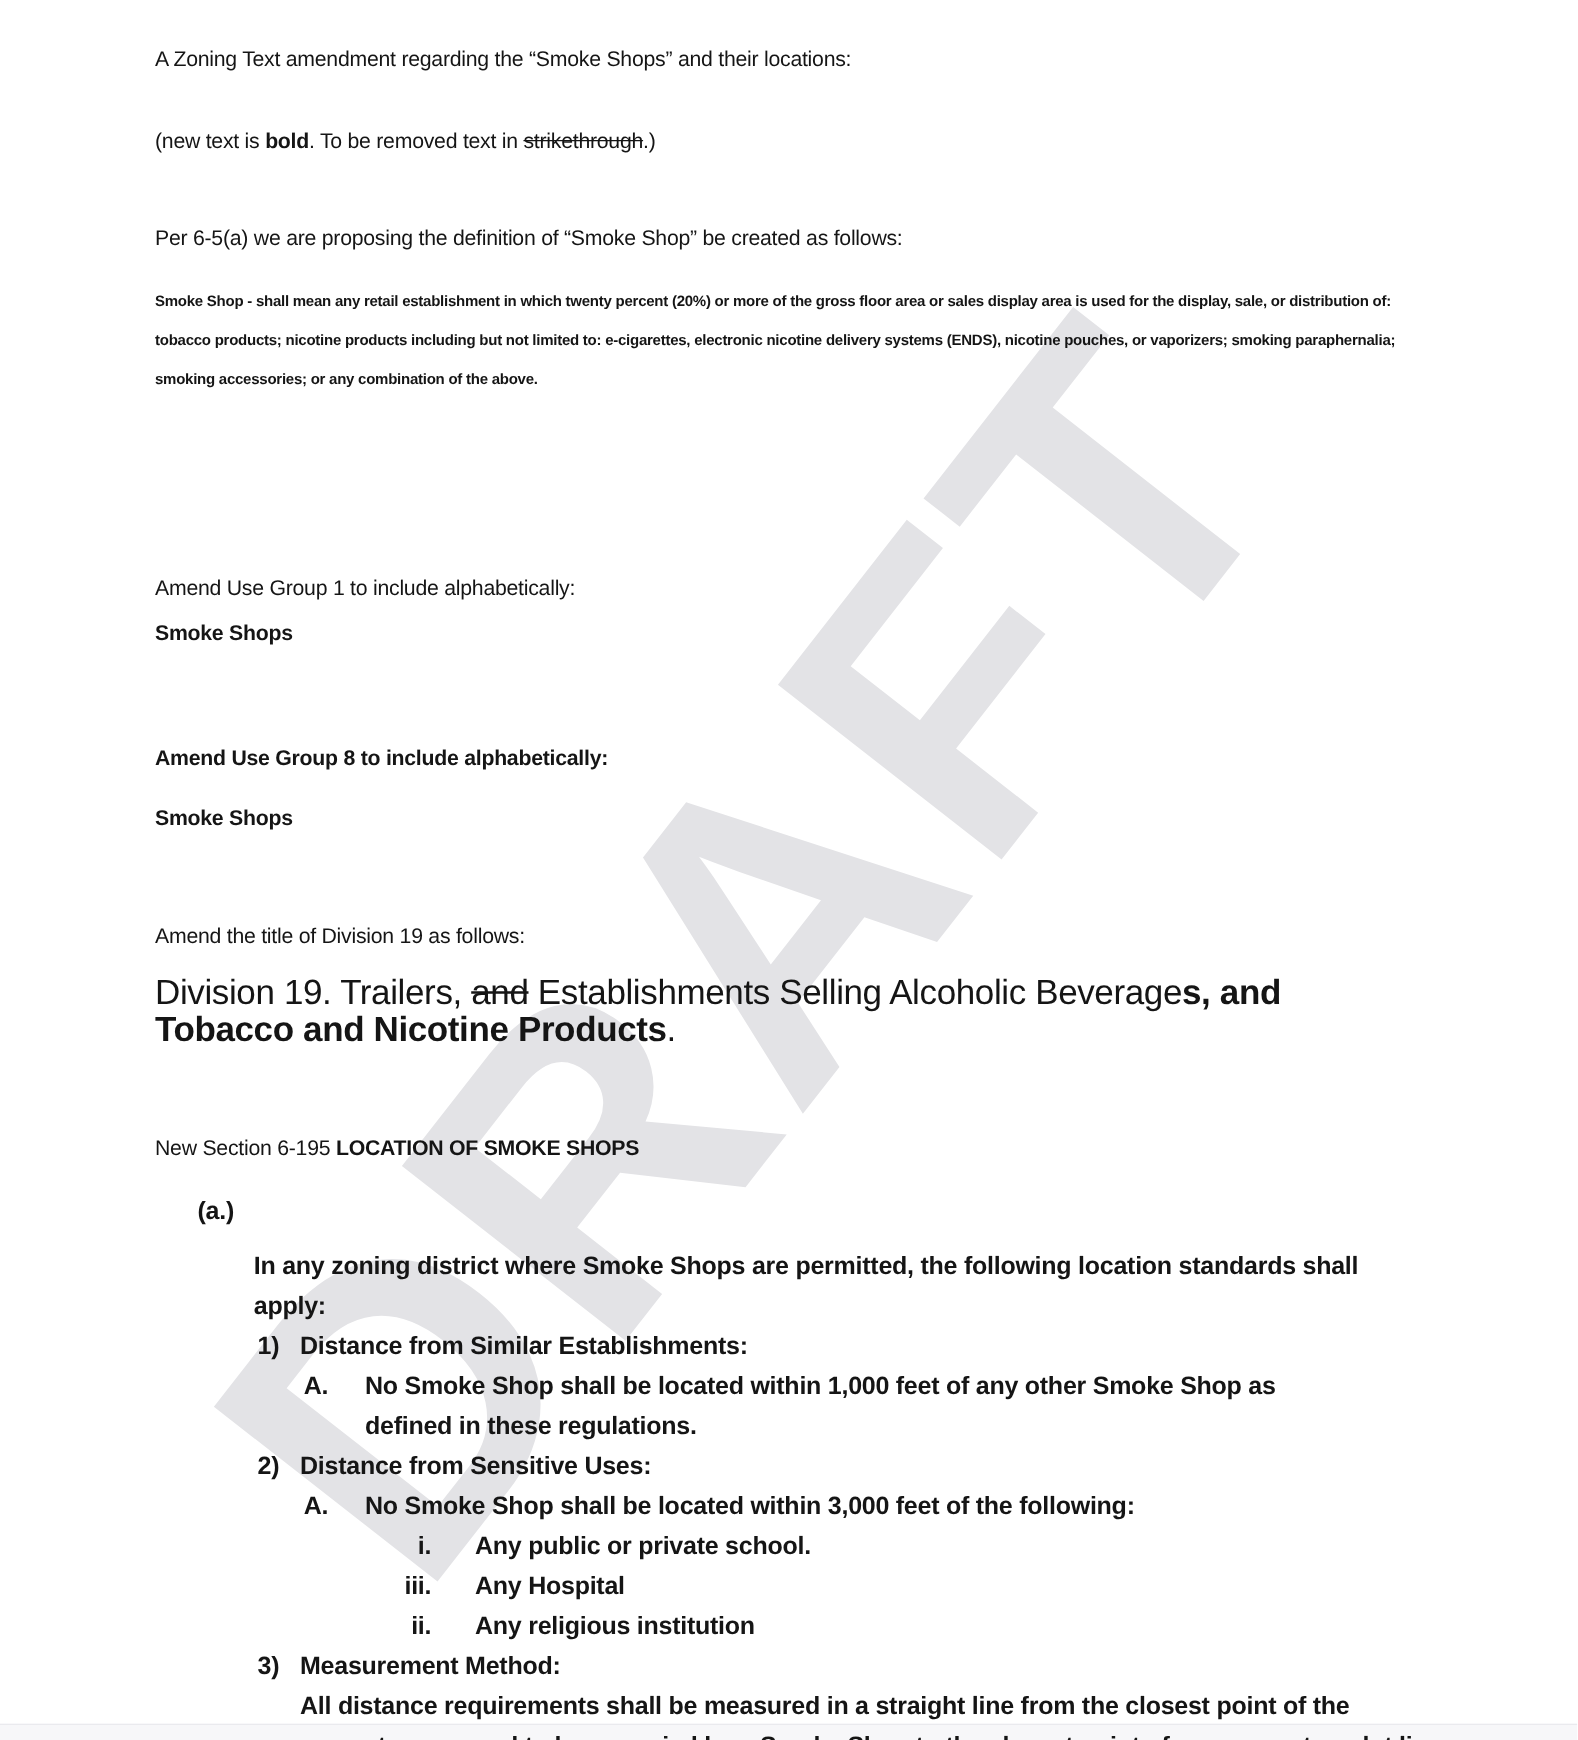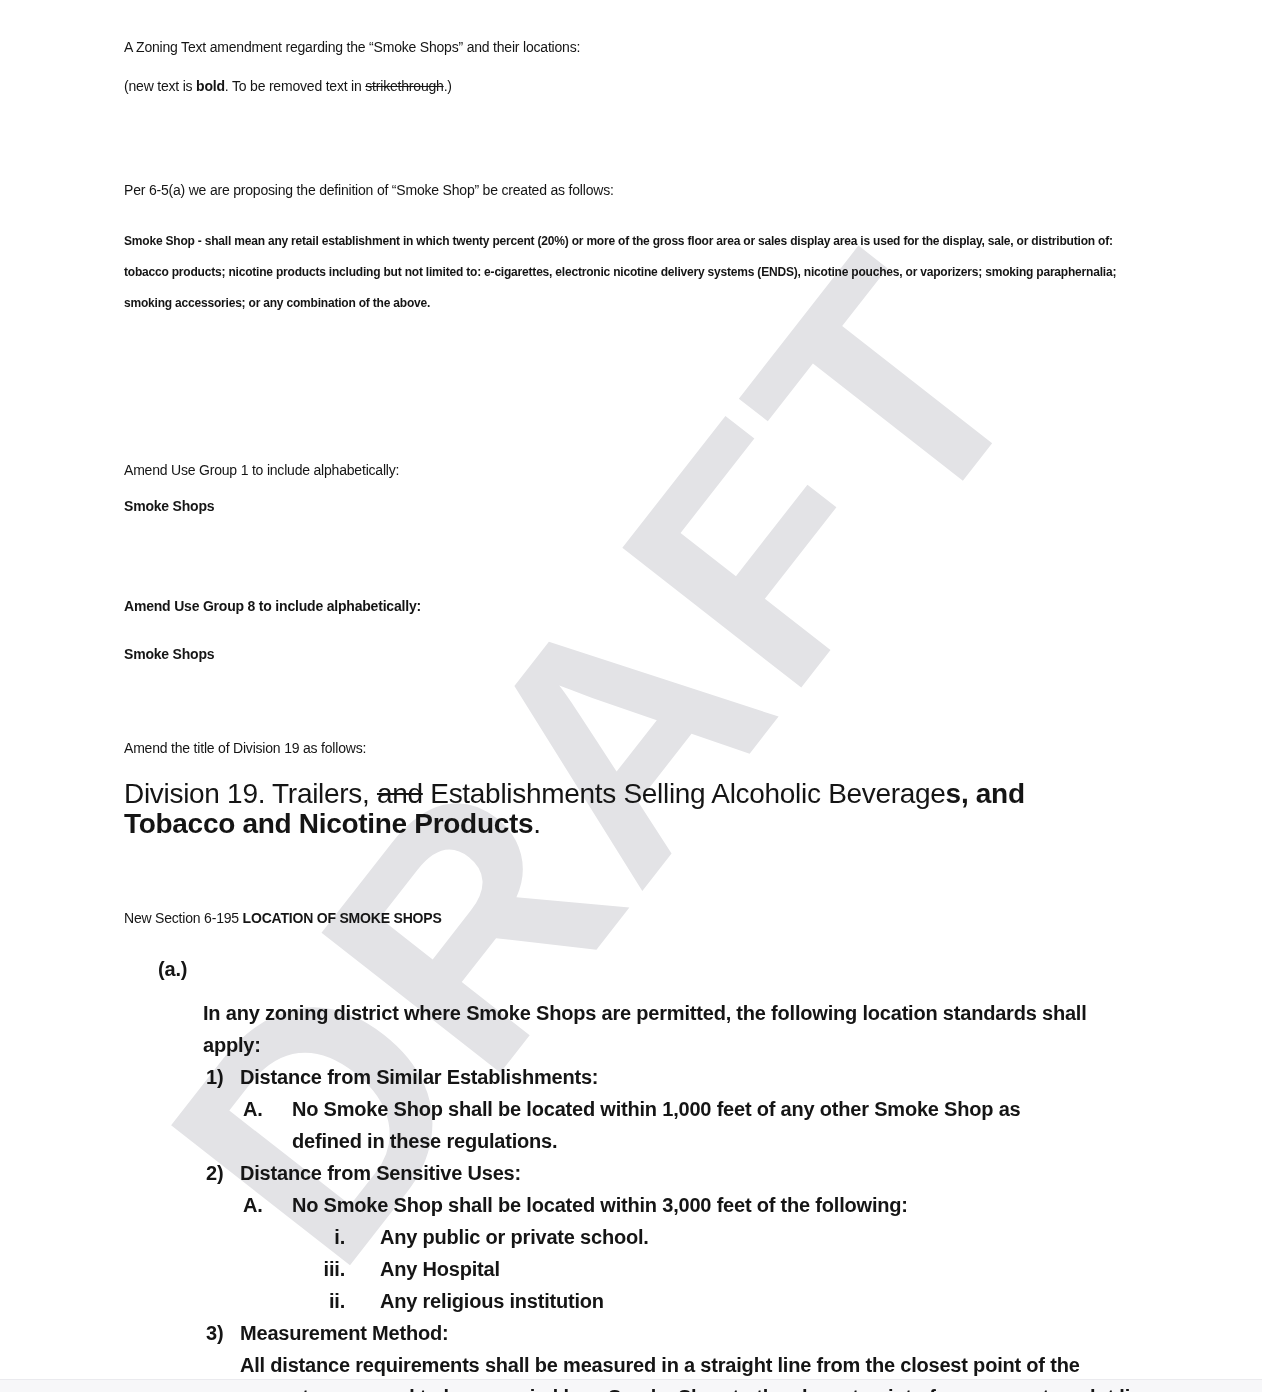--- a/index.html
+++ b/index.html
@@ -20,21 +20,21 @@
     font-size:330px;
     font-weight:700;
     letter-spacing:6px;
     color:#e3e3e6;
     white-space:nowrap;
     z-index:0;
     user-select:none;
   }
   .content { position:absolute; inset:0; z-index:1; }
   .blk { position:absolute; left:124px; }
-  .plain { font-size:14px; line-height:29px; letter-spacing:-0.2px; }
+  .plain { font-size:17px; line-height:29px; letter-spacing:-0.2px; }
   .bold { font-weight:700; }
   .strike { text-decoration:line-through; }
   .defpara { font-size:12px; font-weight:700; line-height:31px; letter-spacing:-0.2px; width:1005px; }
   .div19 { font-size:28px; line-height:30px; letter-spacing:-0.3px; width:985px; }
   .outline { font-size:20px; font-weight:700; line-height:32px; letter-spacing:-0.2px; width:1060px; }
   .row { display:flex; align-items:flex-start; }
   .row-a { margin-left:34px; }
   .row-a .lbl { flex:none; width:45px; }
   .row-a .txt { width:930px;margin-top:44px; }
   .row-n { margin-left:82px; }
@@ -57,21 +57,21 @@
 <body>
 
 <div class="page">
 
   <div class="watermark">DRAFT</div>
 
   <div class="content">
 
     <div class="blk plain" style="top:33px;">A Zoning Text amendment regarding the “Smoke Shops” and their locations:</div>
 
-    <div class="blk plain" style="top:72px;"><span>(new text is </span><span class="bold">bold</span><span>. To be removed text in </span><span class="strike">strikethrough</span><span>.)</span></div>
+    <div class="blk plain" style="top:98px;"><span>(new text is </span><span class="bold">bold</span><span>. To be removed text in </span><span class="strike">strikethrough</span><span>.)</span></div>
 
     <div class="blk plain" style="top:176px;">Per 6-5(a) we are proposing the definition of “Smoke Shop” be created as follows:</div>
 
     <div class="blk defpara" style="top:226px;">Smoke Shop - shall mean any retail establishment in which twenty percent (20%) or more of the gross floor area or sales display area is used for the display, sale, or distribution of: tobacco products; nicotine products including but not limited to: e-cigarettes, electronic nicotine delivery systems (ENDS), nicotine pouches, or vaporizers; smoking paraphernalia; smoking accessories; or any combination of the above.</div>
 
     <div class="blk plain" style="top:456px;">Amend Use Group 1 to include alphabetically:</div>
     <div class="blk plain bold" style="top:492px;">Smoke Shops</div>
 
     <div class="blk plain" style="top:592px;font-weight:bold;">Amend Use Group 8 to include alphabetically:</div>
     <div class="blk plain bold" style="top:640px;">Smoke Shops</div>

